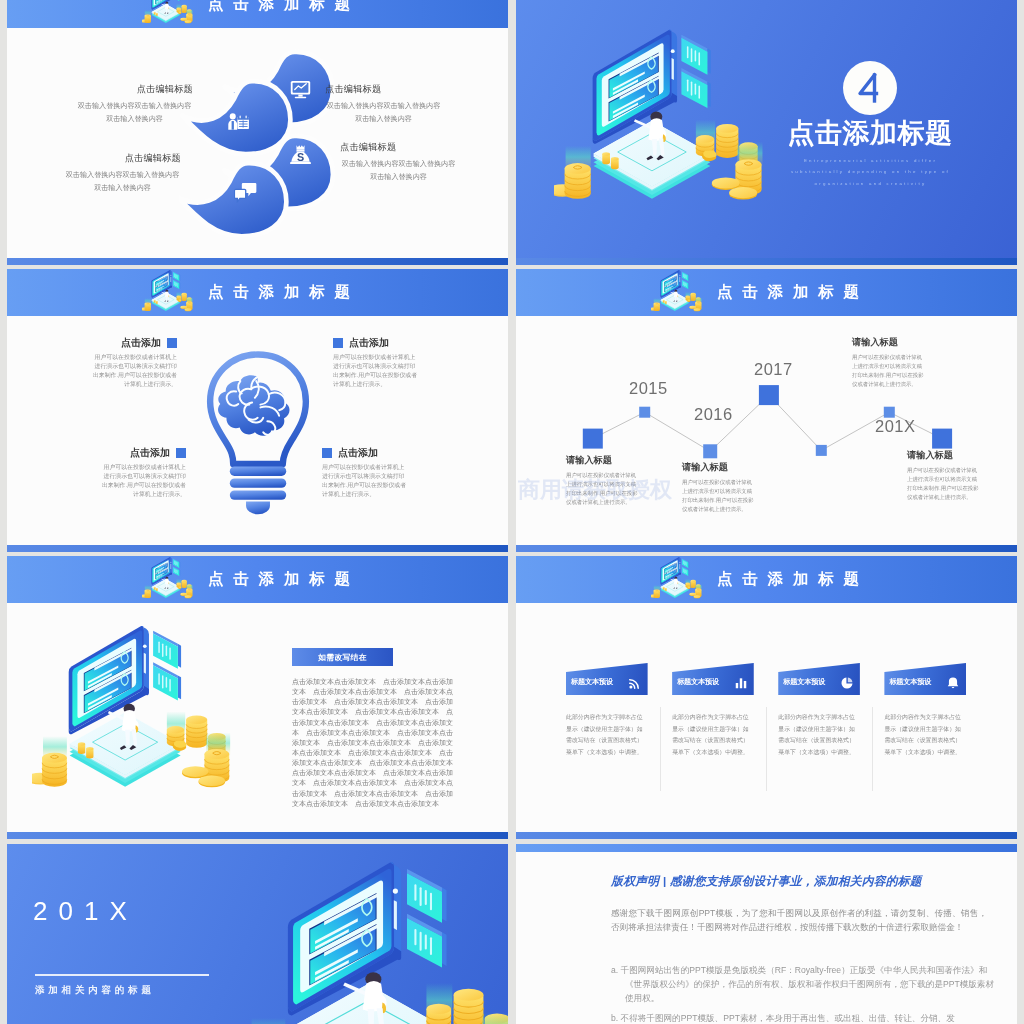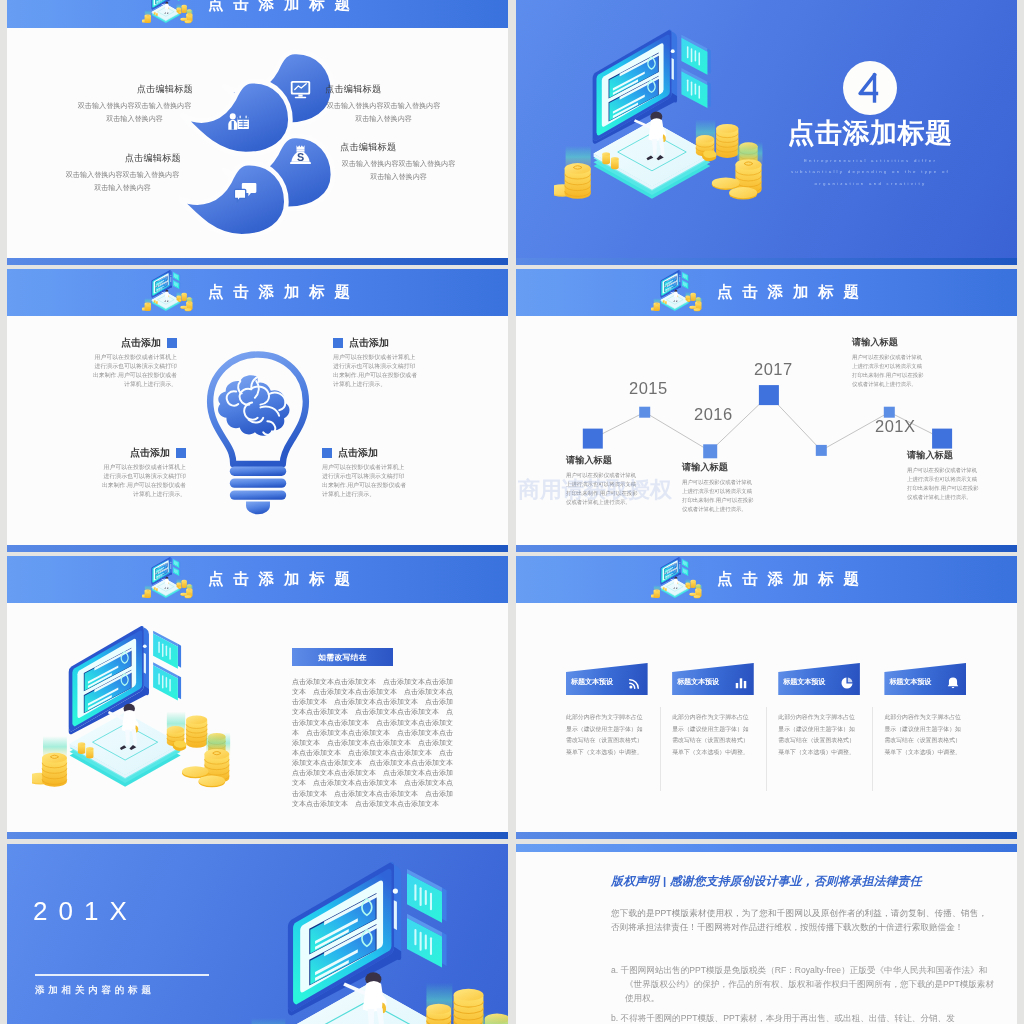--- a/index.html
+++ b/index.html
@@ -646,22 +646,22 @@
     <svg class="s7-ill" viewBox="0 0 230 200">
         <use href="#illus"></use>
       </svg>
     <div class="s7-year">201X</div>
     <div class="s7-rule"></div>
     <div class="s7-sub">添加相关内容的标题</div>
   </div>
 
   <div class="slide s-r4 s-cr">
     <div class="s8-topbar"></div>
-    <div class="s8-title">版权声明 | 感谢您支持原创设计事业，否则将承担法律责任</div>
-    <div class="s8-intro">您下载的是PPT模版素材使用权，为了您和千图网以及原创作者的利益，请勿复制、传播、销售，否则将承担法律责任！千图网将对作品进行维权，按照传播下载次数的十倍进行索取赔偿金！</div>
+    <div class="s8-title">版权声明 | 感谢您支持原创设计事业，添加相关内容的标题</div>
+    <div class="s8-intro">感谢您下载千图网原创PPT模板，为了您和千图网以及原创作者的利益，请勿复制、传播、销售，否则将承担法律责任！千图网将对作品进行维权，按照传播下载次数的十倍进行索取赔偿金！</div>
     <div class="s8-item s8-a">a. 千图网网站出售的PPT模版是免版税类（RF：Royalty-free）正版受《中华人民共和国著作法》和《世界版权公约》的保护，作品的所有权、版权和著作权归千图网所有，您下载的是PPT模版素材使用权。</div>
     <div class="s8-item s8-b">b. 不得将千图网的PPT模版、PPT素材，本身用于再出售、或出租、出借、转让、分销、发</div>
   </div>
 
   <div class="wm">
     <div class="wm-l2">商用请获取授权</div>
   </div>
 
 </div>
 

